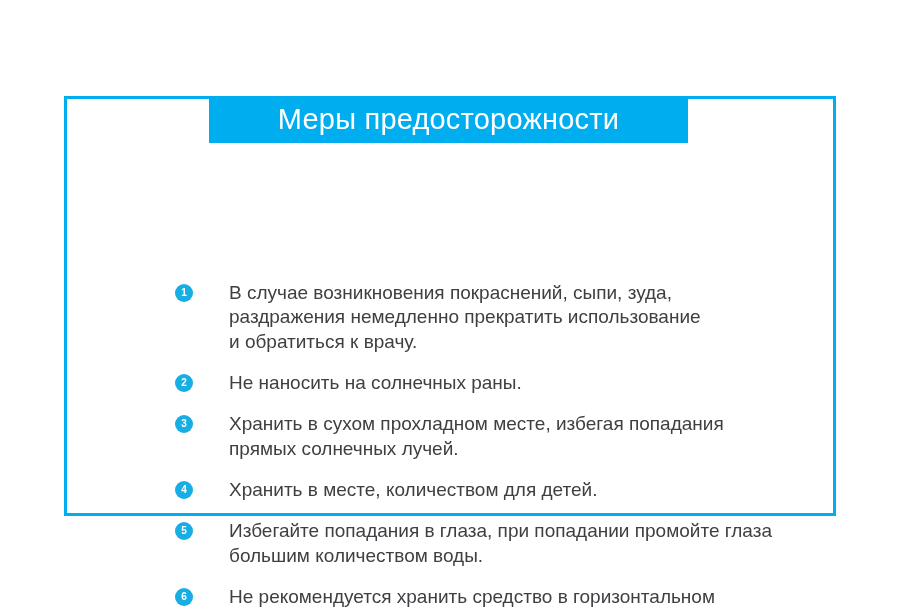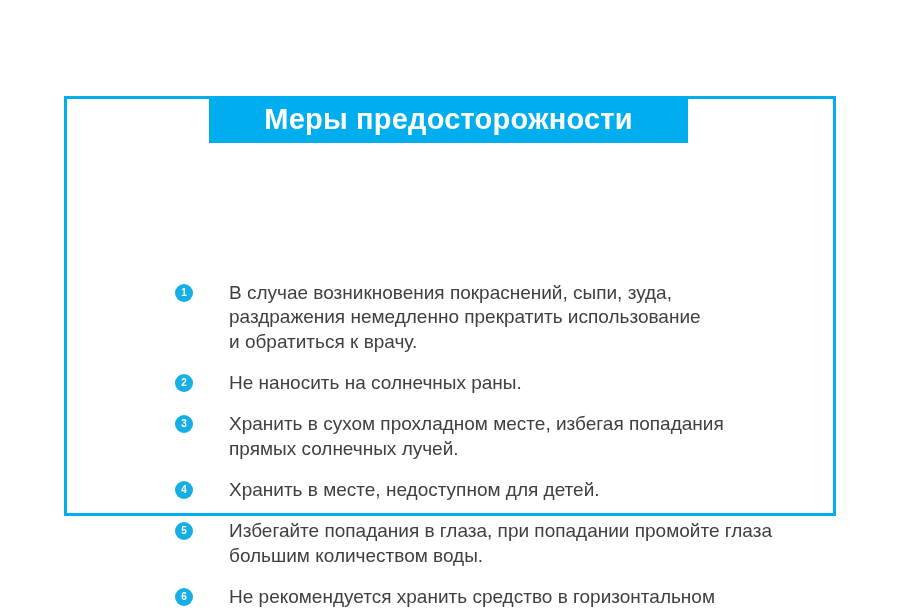--- a/index.html
+++ b/index.html
@@ -33,21 +33,21 @@
     height: 47px;
     background: #00AEEF;
     display: flex;
     align-items: center;
     justify-content: center;
   }
 
   #title-text {
     color: #ffffff;
     font-size: 29px;
-    font-weight: bold;
+    font-weight: normal;
     letter-spacing: 0.2px;
     line-height: 1;
     white-space: nowrap;
   }
 
   #list {
     position: absolute;
     left: 108px;
     top: 182px;
     width: 700px;
@@ -100,21 +100,21 @@
         <div class="badge">2</div>
         <div class="item-text">Не наносить на солнечных раны.</div>
       </div>
       <div class="item">
         <div class="badge">3</div>
         <div class="item-text">Хранить в сухом прохладном месте, избегая попадания
 прямых солнечных лучей.</div>
       </div>
       <div class="item">
         <div class="badge">4</div>
-        <div class="item-text">Хранить в месте, недоступном для детей.</div>
+        <div class="item-text">Хранить в месте, количеством для детей.</div>
       </div>
       <div class="item">
         <div class="badge">5</div>
         <div class="item-text">Избегайте попадания в глаза, при попадании промойте глаза
 большим количеством воды.</div>
       </div>
       <div class="item">
         <div class="badge">6</div>
         <div class="item-text">Не рекомендуется хранить средство в горизонтальном
 положении.</div>

